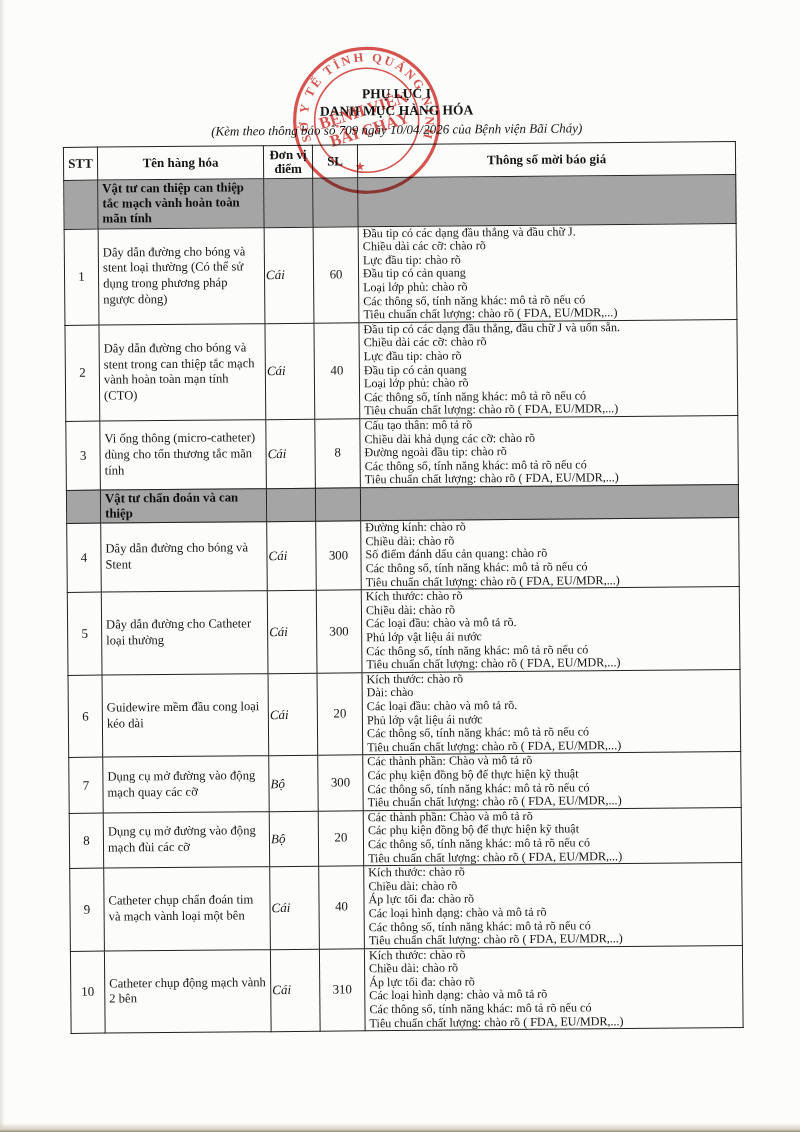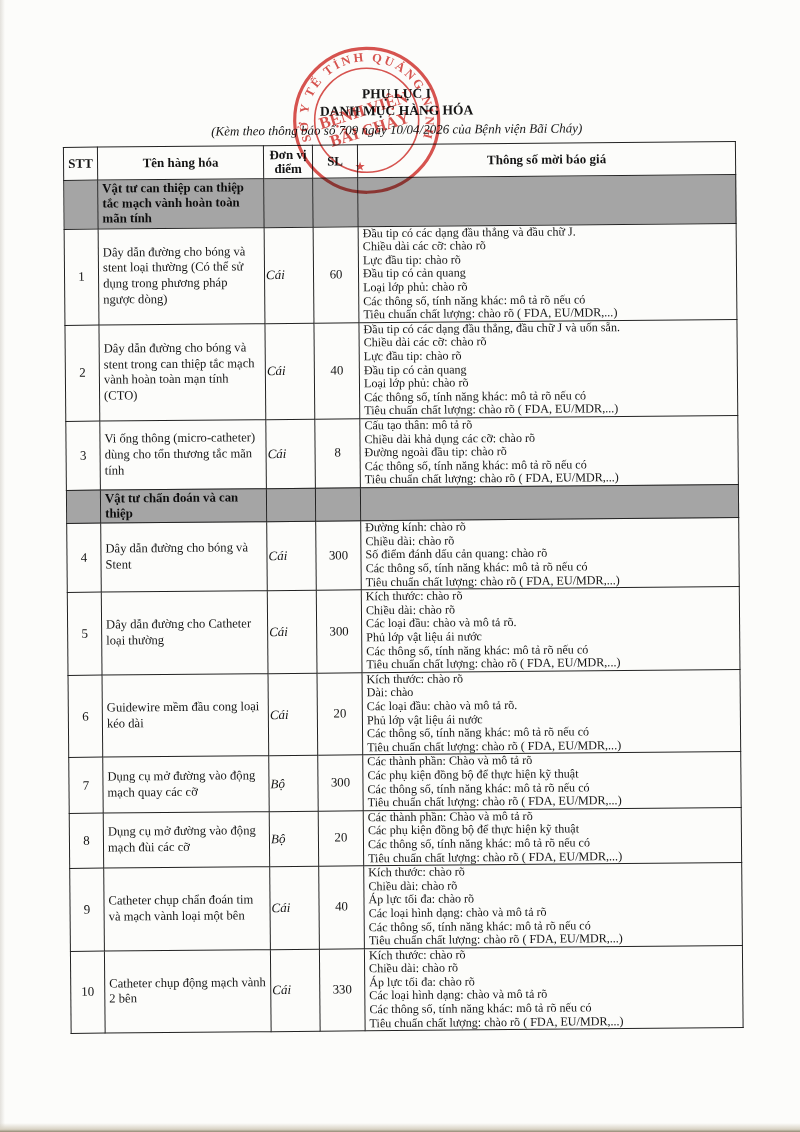--- a/index.html
+++ b/index.html
@@ -230,21 +230,21 @@
             <div class="spec-line">Áp lực tối đa: chào rõ</div>
             <div class="spec-line">Các loại hình dạng: chào và mô tả rõ</div>
             <div class="spec-line">Các thông số, tính năng khác: mô tả rõ nếu có</div>
             <div class="spec-line">Tiêu chuẩn chất lượng: chào rõ ( FDA, EU/MDR,...)</div>
           </td>
         </tr>
         <tr class="item-row">
           <td class="c-stt">10</td>
           <td class="c-name">Catheter chụp động mạch vành 2 bên</td>
           <td class="c-unit">Cái</td>
-          <td class="c-qty">330</td>
+          <td class="c-qty">310</td>
           <td class="c-spec">
             <div class="spec-line">Kích thước: chào rõ</div>
             <div class="spec-line">Chiều dài: chào rõ</div>
             <div class="spec-line">Áp lực tối đa: chào rõ</div>
             <div class="spec-line">Các loại hình dạng: chào và mô tả rõ</div>
             <div class="spec-line">Các thông số, tính năng khác: mô tả rõ nếu có</div>
             <div class="spec-line">Tiêu chuẩn chất lượng: chào rõ ( FDA, EU/MDR,...)</div>
           </td>
         </tr>
       </tbody>

